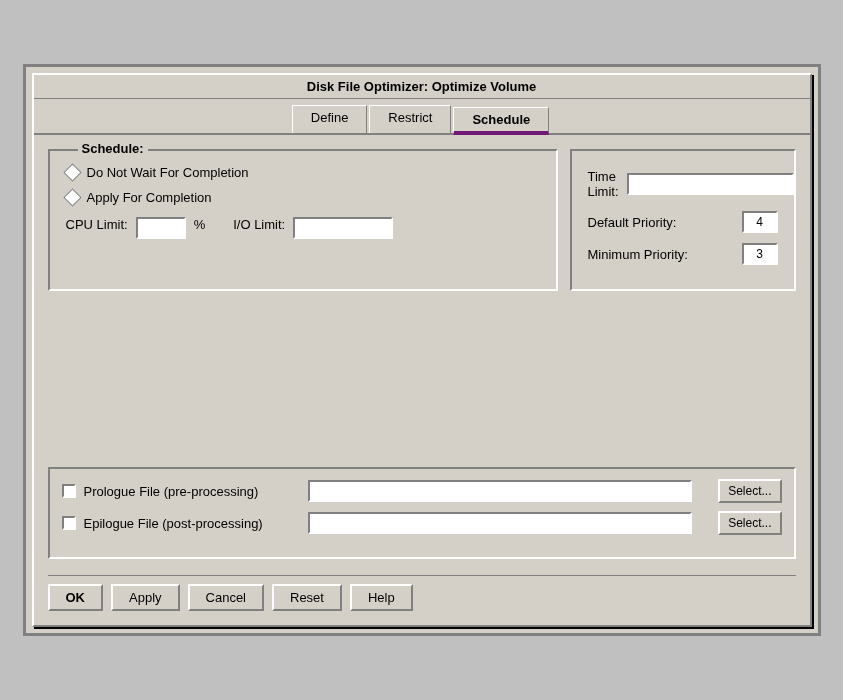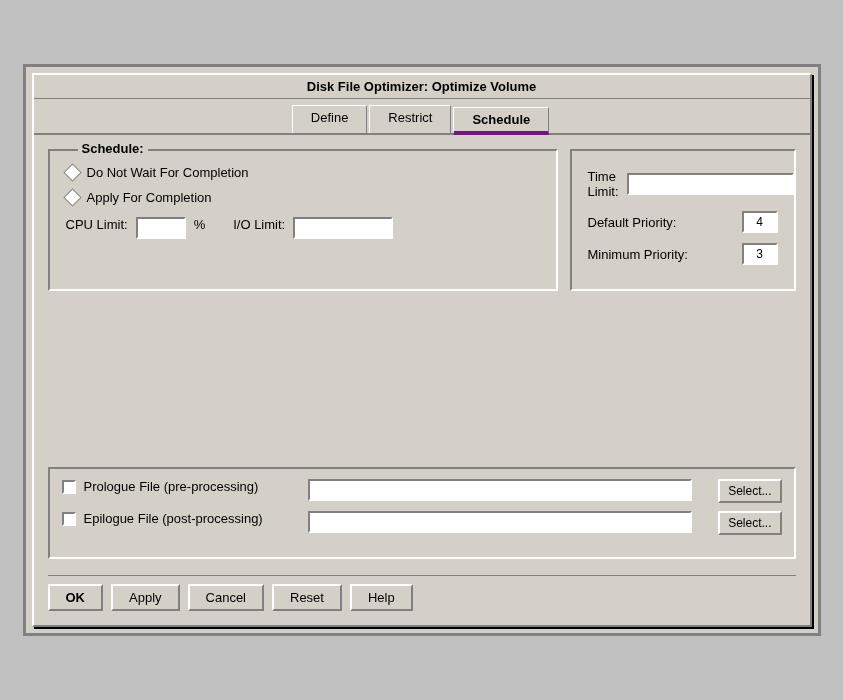--- a/index.html
+++ b/index.html
@@ -208,21 +208,21 @@
       border-top-color: #808080;
       border-left-color: #808080;
       border-right-color: #ffffff;
       border-bottom-color: #ffffff;
       padding: 10px 12px;
       margin-bottom: 14px;
     }
 
     .file-row {
       display: flex;
-      align-items: flex-start;
+      align-items: center;
       margin-bottom: 8px;
       gap: 26px;
     }
 
     .file-row:last-child {
       margin-bottom: 12px;
     }
 
     .checkbox-area {
       display: flex;

